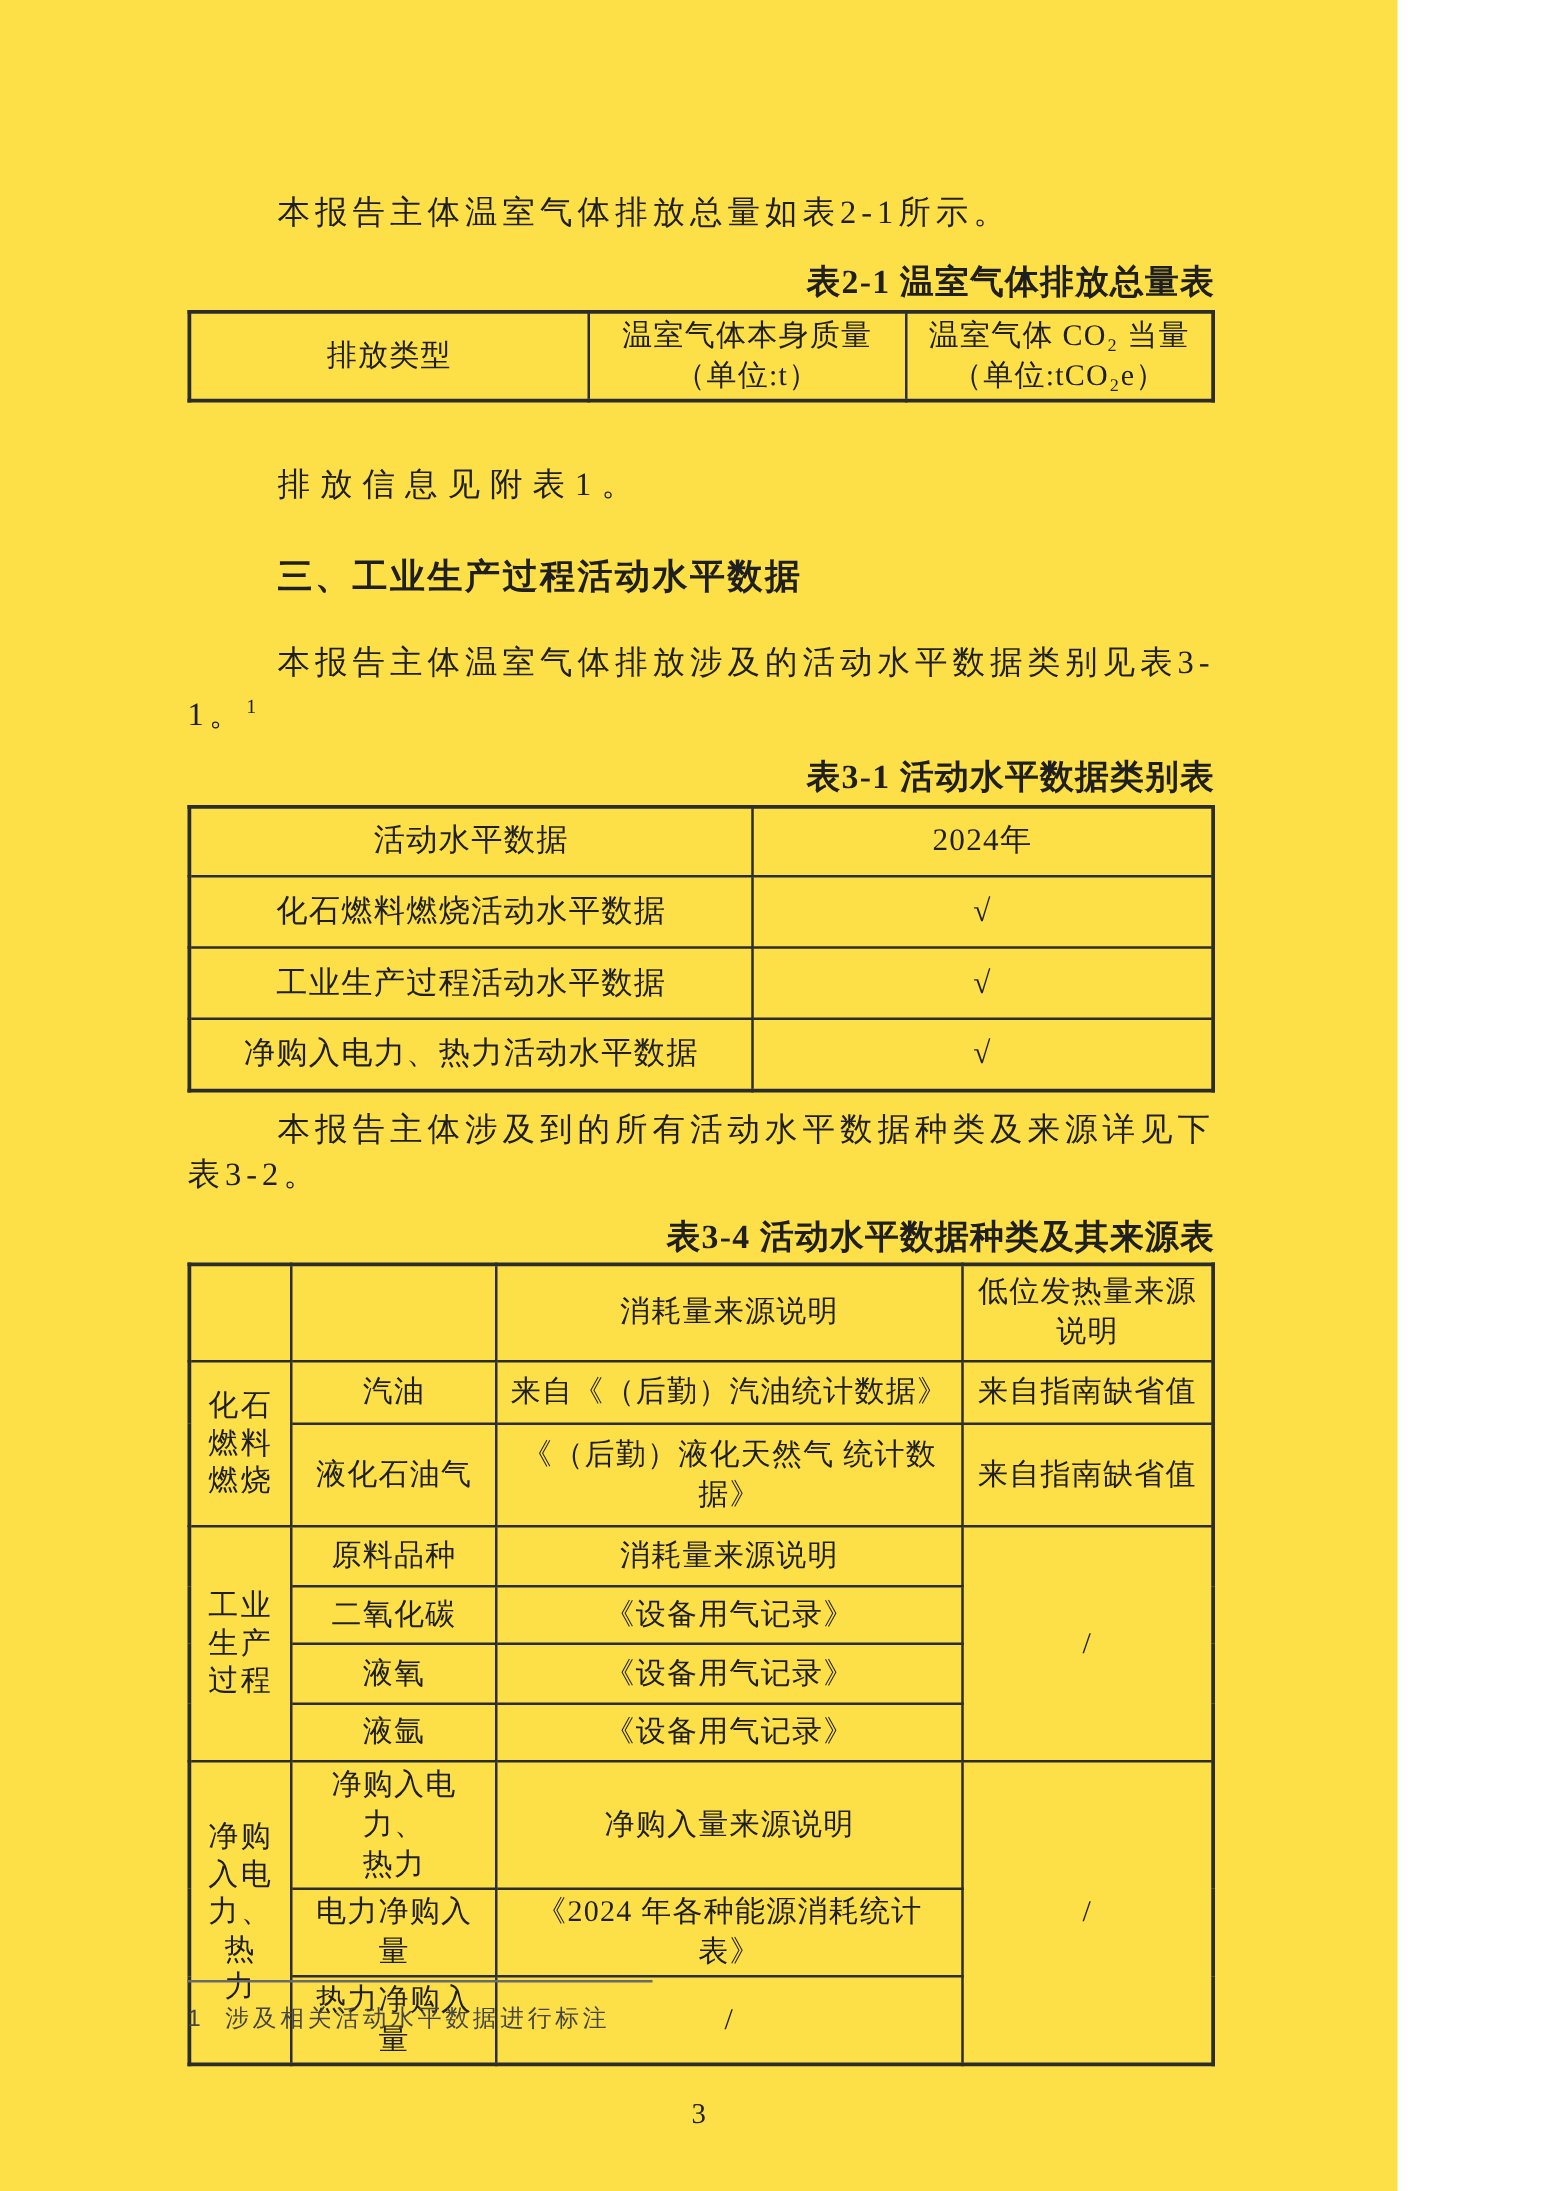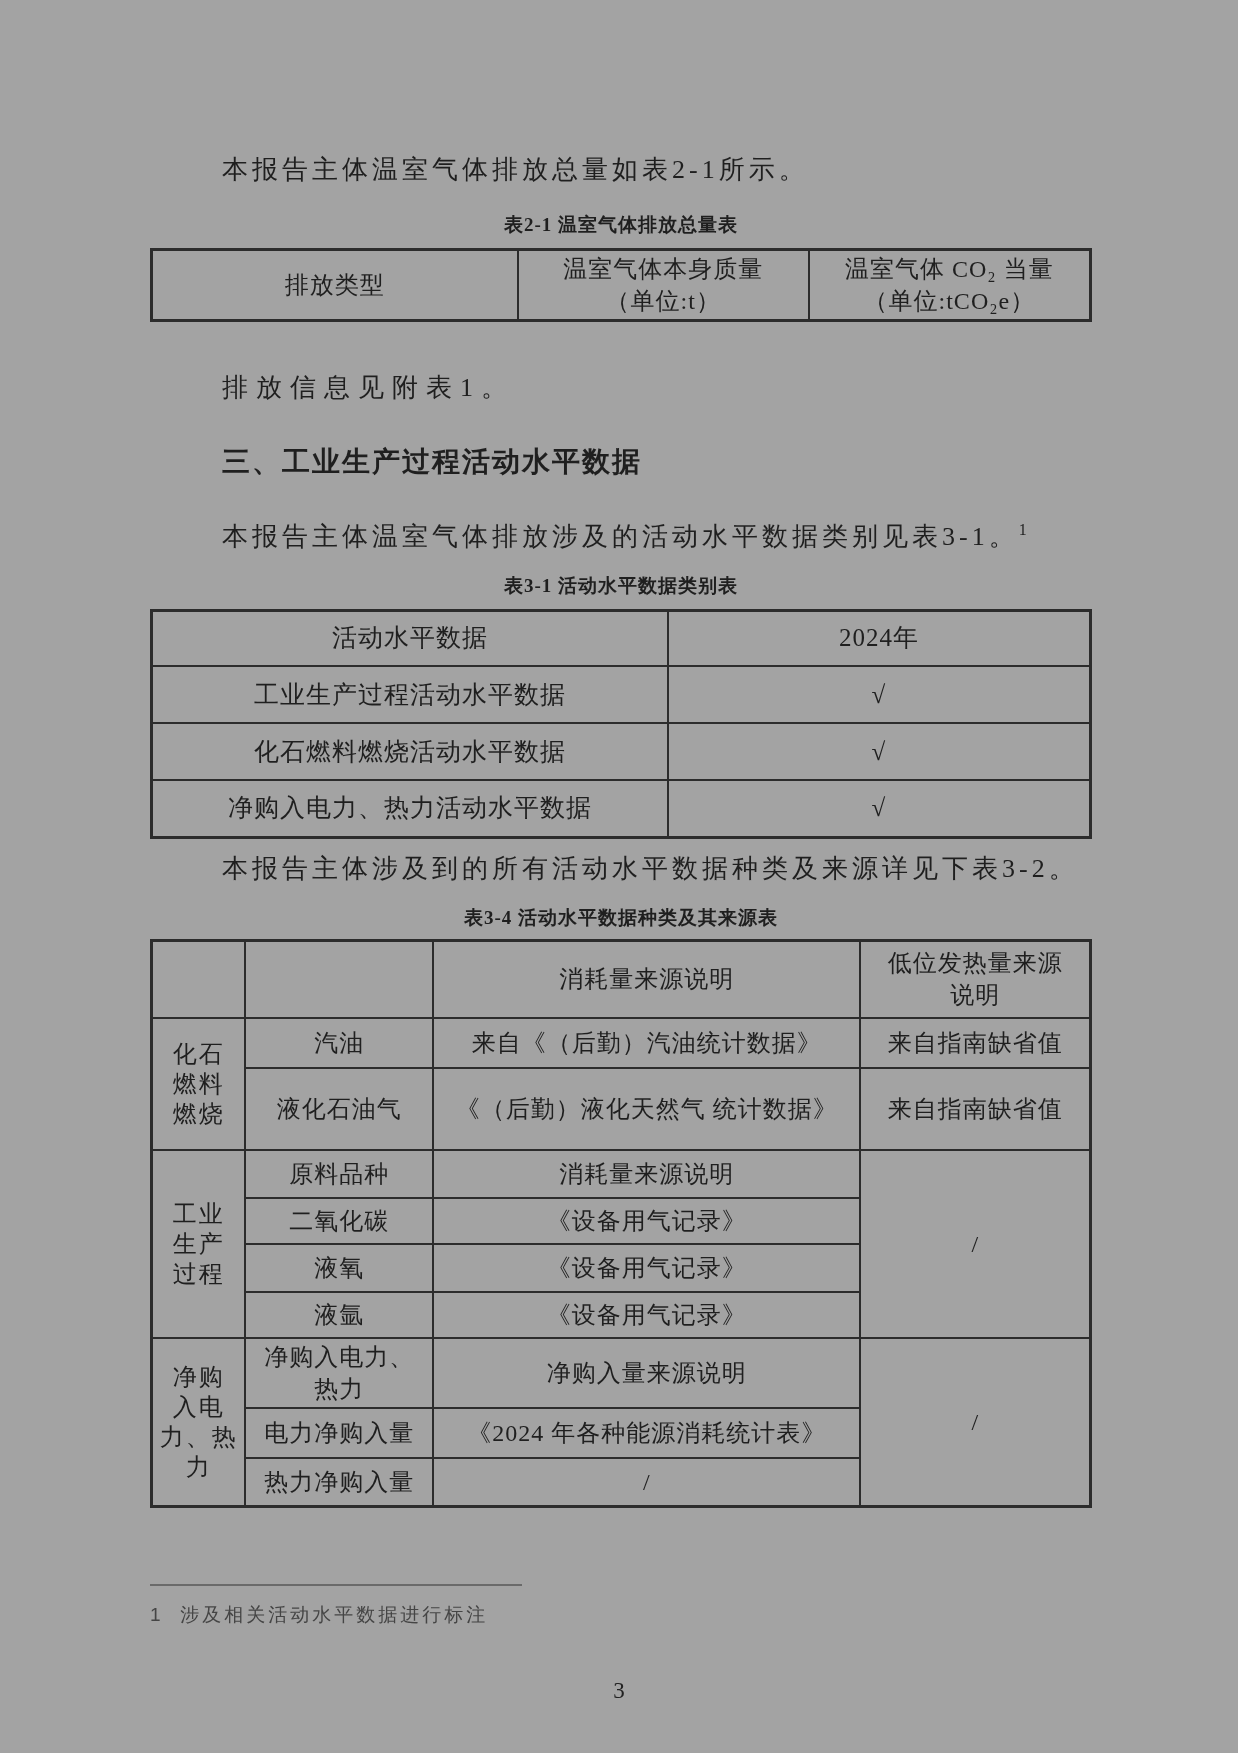--- a/index.html
+++ b/index.html
@@ -1,19 +1,19 @@
 <!DOCTYPE html>
 <html><head>
 <meta charset="utf-8">
 <style>
   html,body { margin:0; padding:0; background:#ffffff; }
   .page {
-    width:1238px; height:1753px;
+    width:1118px; height:1753px;
     position:relative;
-    background:#a3a3a3;
+    background:#fde047;
     box-sizing:border-box;
     padding:152px 146px 0 150px;
     font-family:"Liberation Serif", serif;
     color:#1f1f1f;
     overflow:hidden;
   }
   .body-text {
     margin:0;
     font-size:26px;
     line-height:36px;
@@ -24,22 +24,22 @@
   .section-heading {
     margin:36px 0 0 0;
     font-size:28px;
     line-height:40px;
     font-weight:bold;
     letter-spacing:2px;
     text-indent:72px;
   }
   .table-title {
     margin:20px 0 0 0;
-    text-align:center;
-    font-size:19px;
+    text-align:right;
+    font-size:27px;
     line-height:34px;
     font-weight:bold;
     letter-spacing:1px;
   }
   table {
     width:100%;
     border-collapse:collapse;
     table-layout:fixed;
     border:3px solid #2c2c2c;
   }
@@ -125,25 +125,25 @@
     <colgroup>
       <col style="width:55%">
         <col style="width:45%">
     </colgroup>
     <tbody>
         <tr style="height:56px">
       <td>活动水平数据</td>
       <td>2024年</td>
     </tr>
     <tr style="height:57px">
+      <td>化石燃料燃烧活动水平数据</td>
+      <td>√</td>
+    </tr>
+    <tr style="height:57px">
       <td>工业生产过程活动水平数据</td>
-      <td>√</td>
-    </tr>
-    <tr style="height:57px">
-      <td>化石燃料燃烧活动水平数据</td>
       <td>√</td>
     </tr>
     <tr style="height:57px">
       <td>净购入电力、热力活动水平数据</td>
       <td>√</td>
     </tr>
   </tbody>
     </table>
 
   <p class="body-text" style="margin-top:12px">本报告主体涉及到的所有活动水平数据种类及来源详见下表3-2。</p>

